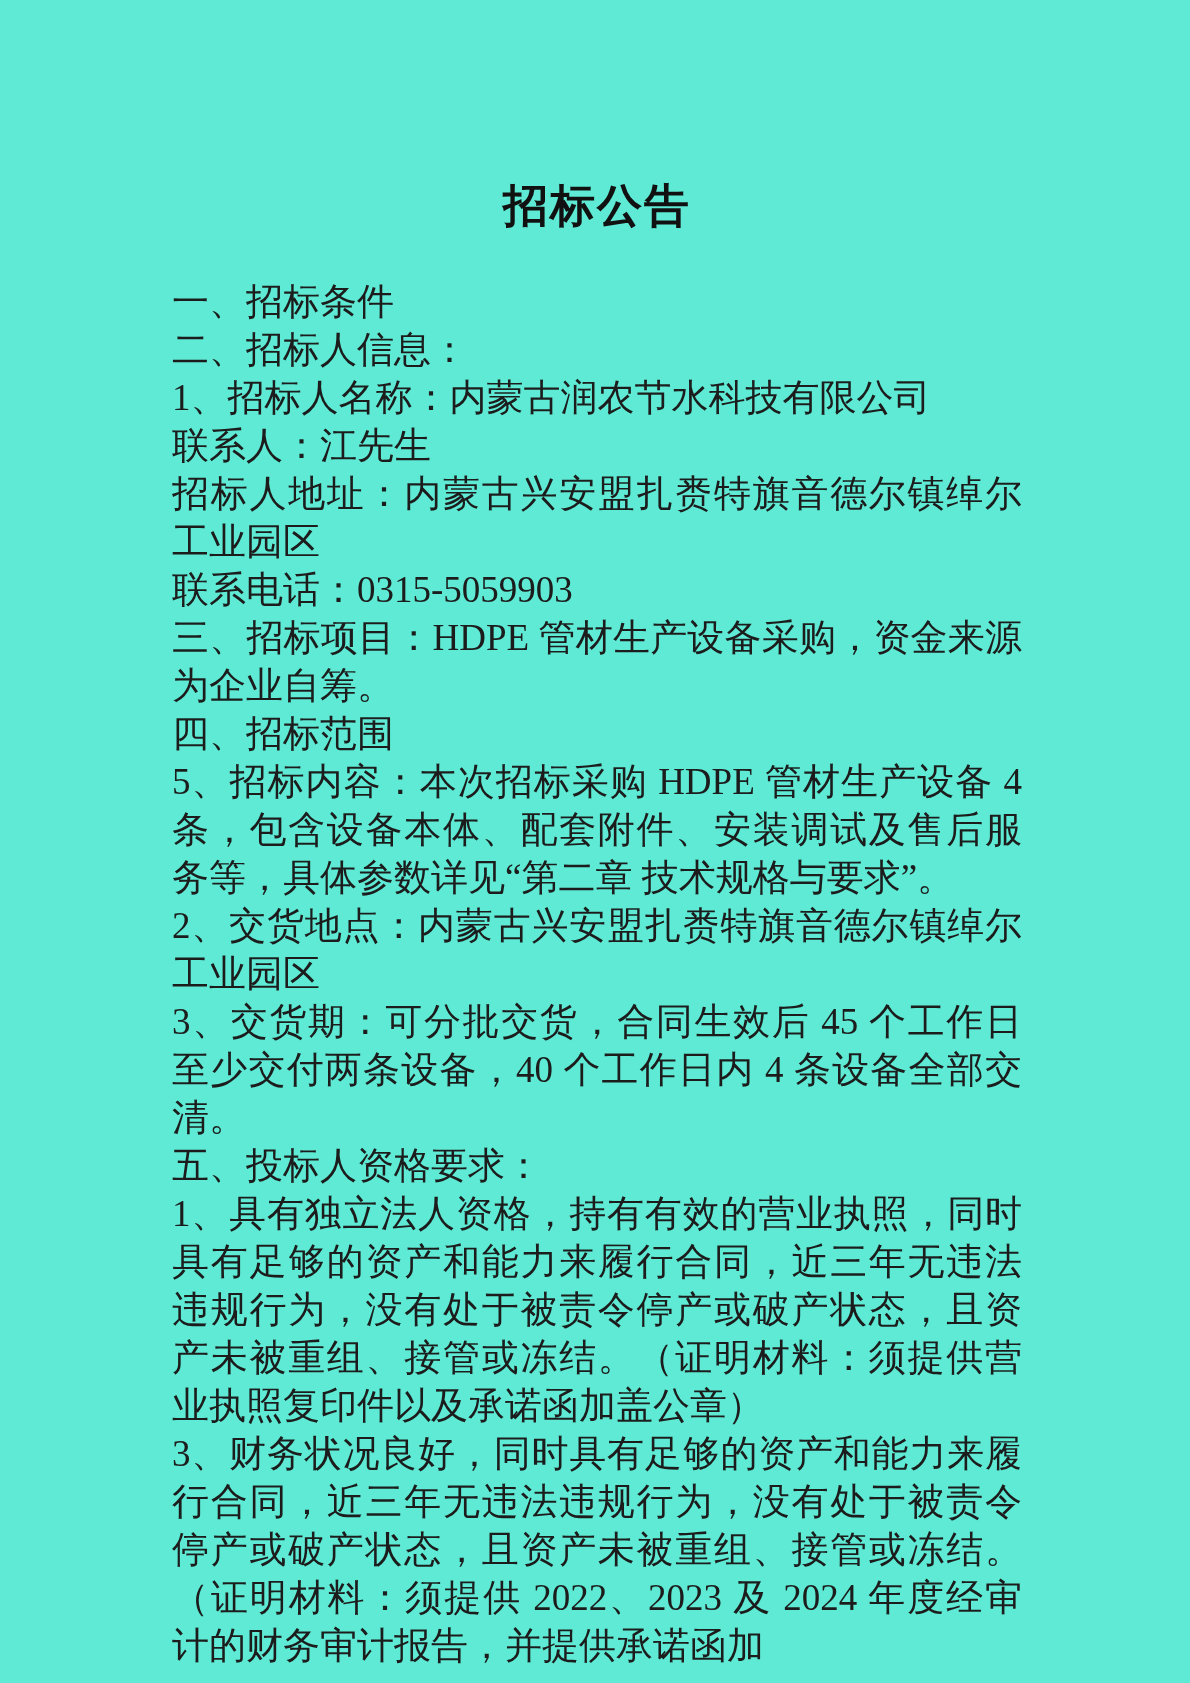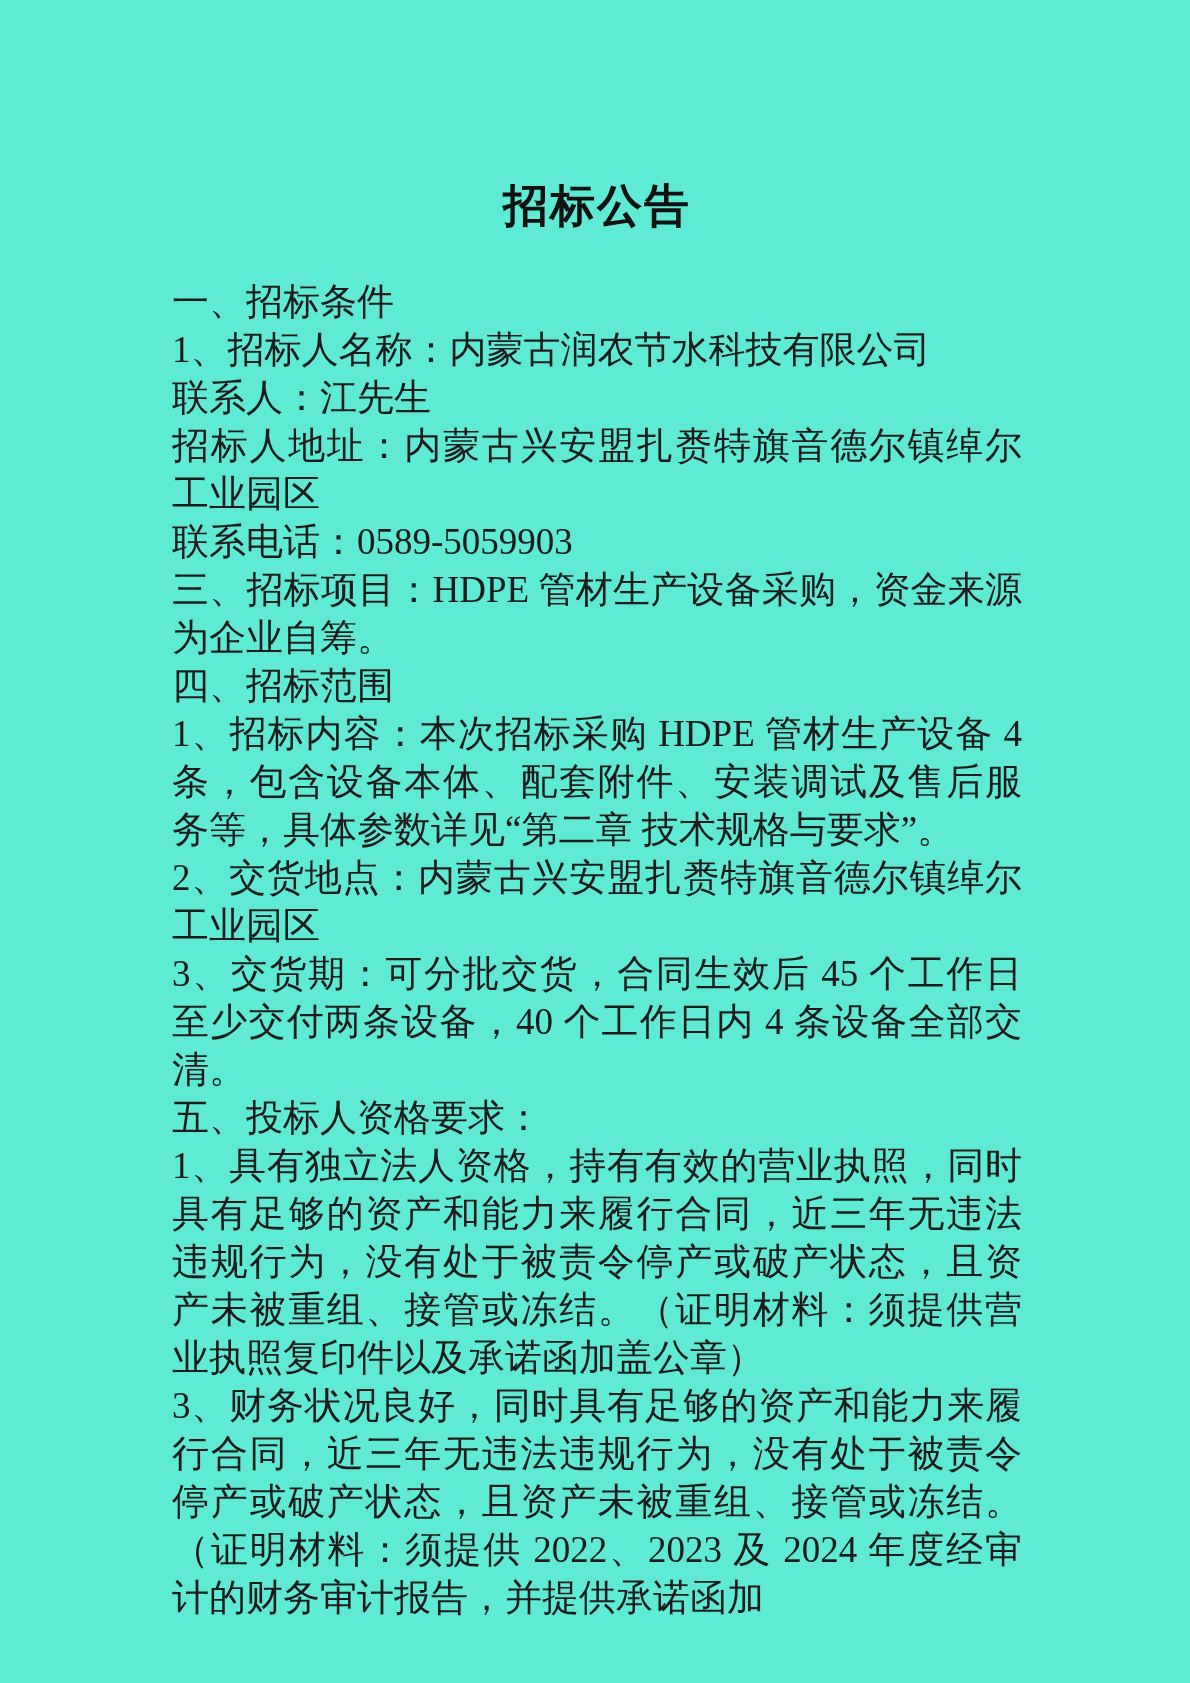--- a/index.html
+++ b/index.html
@@ -44,26 +44,27 @@
   }
 </style>
 </head>
 <body>
 
 <div class="page">
   <div class="content">
     <h1 class="doc-title">招标公告</h1>
 
     <p class="para">一、招标条件</p>
+    <p class="para">二、招标人信息：</p>
     <p class="para">1、招标人名称：内蒙古润农节水科技有限公司</p>
     <p class="para">联系人：江先生</p>
     <p class="para">招标人地址：内蒙古兴安盟扎赉特旗音德尔镇绰尔工业园区</p>
-    <p class="para">联系电话：0589-5059903</p>
+    <p class="para">联系电话：0315-5059903</p>
     <p class="para">三、招标项目：HDPE 管材生产设备采购，资金来源为企业自筹。</p>
     <p class="para">四、招标范围</p>
-    <p class="para">1、招标内容：本次招标采购 HDPE 管材生产设备 4 条，包含设备本体、配套附件、安装调试及售后服务等，具体参数详见“第二章 技术规格与要求”。</p>
+    <p class="para">5、招标内容：本次招标采购 HDPE 管材生产设备 4 条，包含设备本体、配套附件、安装调试及售后服务等，具体参数详见“第二章 技术规格与要求”。</p>
     <p class="para">2、交货地点：内蒙古兴安盟扎赉特旗音德尔镇绰尔工业园区</p>
     <p class="para">3、交货期：可分批交货，合同生效后 45 个工作日至少交付两条设备，40 个工作日内 4 条设备全部交清。</p>
     <p class="para">五、投标人资格要求：</p>
     <p class="para">1、具有独立法人资格，持有有效的营业执照，同时具有足够的资产和能力来履行合同，近三年无违法违规行为，没有处于被责令停产或破产状态，且资产未被重组、接管或冻结。（证明材料：须提供营业执照复印件以及承诺函加盖公章）</p>
     <p class="para">3、财务状况良好，同时具有足够的资产和能力来履行合同，近三年无违法违规行为，没有处于被责令停产或破产状态，且资产未被重组、接管或冻结。（证明材料：须提供 2022、2023 及 2024 年度经审计的财务审计报告，并提供承诺函加</p>
   </div>
 </div>
 
 </body></html>

